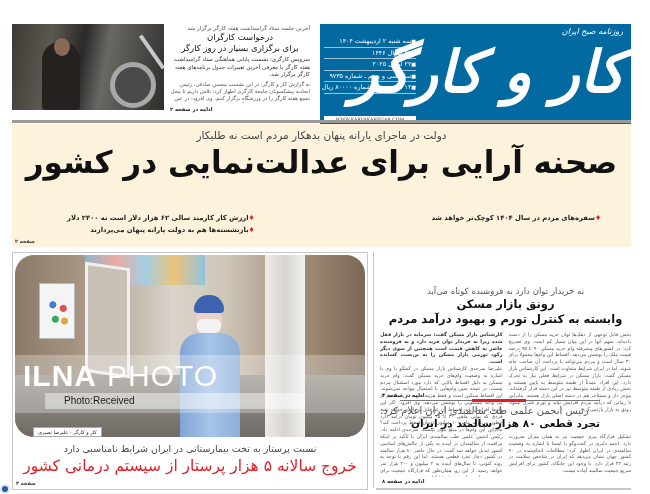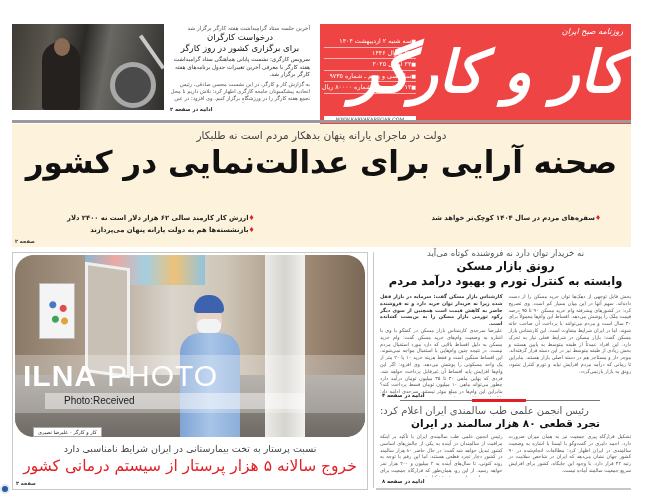--- a/index.html
+++ b/index.html
@@ -1,21 +1,21 @@
 <!DOCTYPE html>
 <html><head>
 <meta charset="utf-8">
 <style>
   * { box-sizing: border-box; margin: 0; padding: 0; }
   html, body { width: 650px; height: 494px; overflow: hidden; background: #ffffff; }
   body { font-family: "DejaVu Sans", sans-serif; position: relative; color: #222; }
   .rtl { direction: rtl; text-align: right; }
 
   
-  .masthead { position: absolute; left: 320px; top: 24px; width: 311px; height: 103px; background: #ef4444; }
+  .masthead { position: absolute; left: 320px; top: 24px; width: 311px; height: 103px; background: #0369a1; }
   .masthead .tagline { position: absolute; right: 8px; top: 3px; color: #fff; font-family: "DejaVu Serif", serif; font-size: 8px; font-style: italic; }
   .masthead .logo { position: absolute; right: 6px; top: 10px; color: #fff; font-family: "DejaVu Serif", serif; font-weight: bold; font-size: 58px; letter-spacing: -1px; line-height: 76px; font-style: italic; }
   .masthead .meta { position: absolute; left: 4px; top: 12px; width: 92px; color: #fff; font-size: 6.3px; line-height: 10.5px; direction: rtl; text-align: right; }
   .masthead .meta div { border-bottom: 1px solid rgba(255,255,255,0.6); white-space: nowrap; }
   .masthead .meta div::before { content: "\25A0 "; font-size: 5px; }
   .masthead .url { position: absolute; left: 4px; bottom: 4px; width: 92px; background: #fff; color: #333; font-family: "DejaVu Serif", serif; font-size: 4.6px; text-align: center; padding: 1px 0; }
 
   
   .top-photo { position: absolute; left: 12px; top: 24px; width: 152px; height: 86px; overflow: hidden; background: linear-gradient(100deg, #3d3a35 0%, #5c5850 25%, #2b2a28 45%, #6a6863 60%, #2f2e2b 100%); }
   .top-photo .worker { position: absolute; left: 30px; top: 18px; width: 38px; height: 68px; background: #24211e; border-radius: 18px 18px 4px 4px; }
@@ -59,21 +59,21 @@
   .watermark .brand { position: absolute; left: 8px; top: 4px; color: #fff; font-family: "Liberation Sans", sans-serif; font-size: 30px; font-weight: bold; letter-spacing: 1px; }
   .watermark .brand span { font-weight: normal; margin-left: 10px; }
   .watermark .credit { position: absolute; left: 30px; top: 38px; width: 260px; height: 16px; background: rgba(255,255,255,0.45); color: #222; font-family: "Liberation Sans", sans-serif; font-size: 10px; padding: 2px 19px; }
   .byline { position: absolute; left: 18px; top: 172px; background: #fff; color: #222; font-size: 5px; padding: 1px 4px; border: 1px solid #aaa; }
   .photo-frame .kicker { position: absolute; left: 0; top: 190px; width: 100%; text-align: center; font-size: 9.5px; color: #444; }
   .photo-frame .headline { position: absolute; left: 0; top: 204px; width: 100%; text-align: center; font-size: 15.5px; color: #e31e24; }
   .photo-frame .page-ref { position: absolute; left: 3px; bottom: 3px; font-size: 5px; font-weight: bold; color: #333; }
 
   
   .housing { position: absolute; left: 380px; top: 248px; width: 251px; }
-  .housing .kicker { text-align: center; font-size: 8.6px; color: #555; }
+  .housing .kicker { text-align: center; font-size: 8.6px; color: #555; margin-top: 38px; }
   .housing .headline { text-align: center; font-size: 11.5px; font-weight: bold; line-height: 15px; color: #111; margin-top: 1px; }
   .cols { display: flex; flex-direction: row-reverse; gap: 6px; margin-top: 4px; }
   .cols .col { flex: 1; font-size: 4.9px; line-height: 6.8px; color: #555; text-align: justify; direction: rtl; }
   .cols .col .strong { font-weight: bold; color: #333; }
 
   .rule-mid { position: absolute; left: 400px; top: 400px; width: 200px; height: 1px; background: #777; }
   .rule-mid-red { position: absolute; left: 472px; top: 399px; width: 54px; height: 3px; background: #e31e24; }
 
   
   .aging { position: absolute; left: 380px; top: 405px; width: 251px; }
@@ -104,21 +104,21 @@
 <div class="top-photo">
   <div class="worker"></div>
   <div class="head"></div>
   <div class="wheel"></div>
   <div class="beam"></div>
 </div>
 <div class="top-story rtl">
   <div class="kicker">آخرین جلسه ستاد گرامیداشت هفته کارگر برگزار شد</div>
   <div class="headline">
     <div>درخواست کارگران</div>
-    <div>برای برگزاری کشور در روز کارگر</div>
+    <div>برای برگزاری بسیار در روز کارگر</div>
   </div>
   <div class="lead">سرویس کارگری: نشست پایانی هماهنگی ستاد گرامیداشت هفته کارگر با معرفی آخرین تغییرات جدول برنامه‌های هفته کارگر برگزار شد.</div>
   <div class="body">به گزارش کار و کارگر، در این نشست محسن صادقی، رئیس اتحادیه پیشکسوتان جامعه کارگری اظهار کرد: تلاش داریم تا محل تجمع هفته کارگر را در ورزشگاه برگزار کنیم. وی افزود: در عین حال هنوز درباره شعار هفته کارگر امسال توافقی حاصل نشده است.</div>
   <div class="cont">ادامه در صفحه ۲</div>
 </div>
 
 <div class="rule-top"></div>
 
 <div class="lead-box rtl">
   <div class="kicker">دولت در ماجرای یارانه پنهان بدهکار مردم است نه طلبکار</div>

